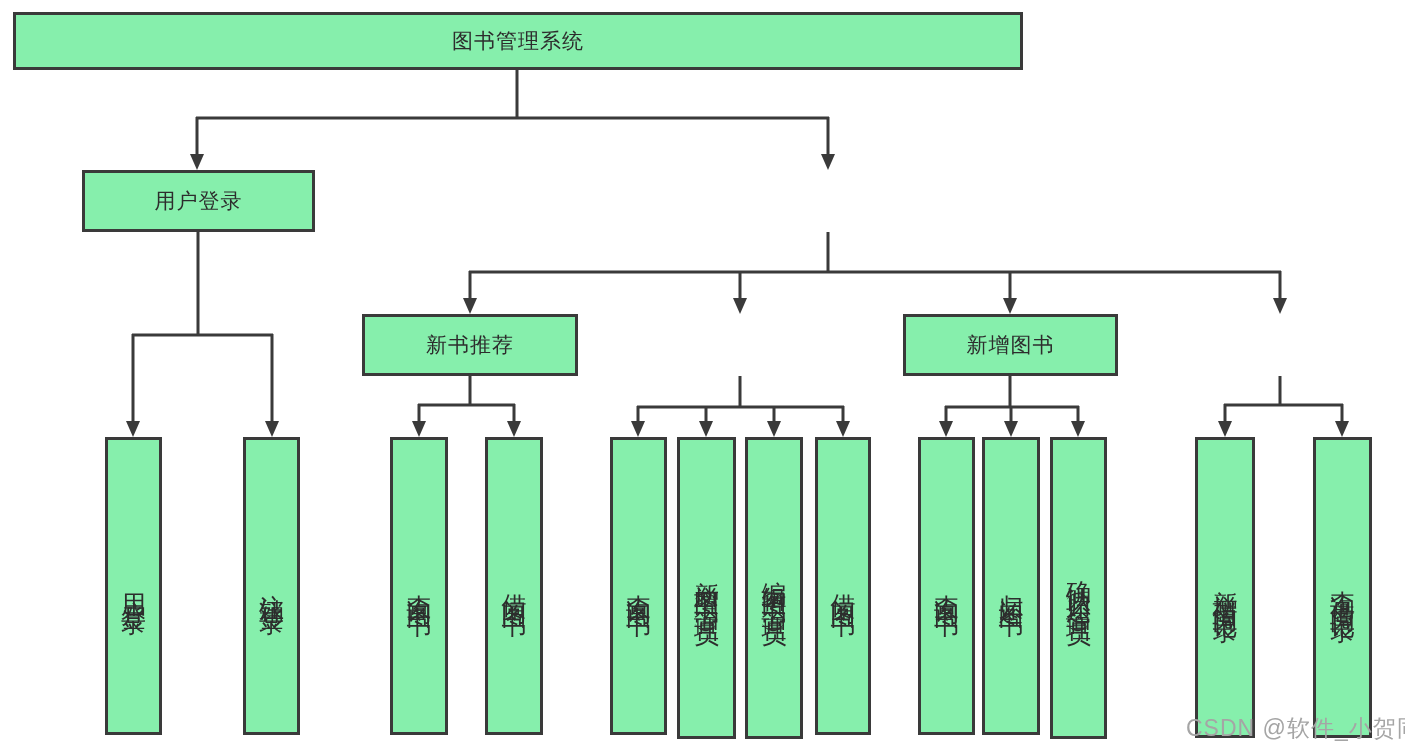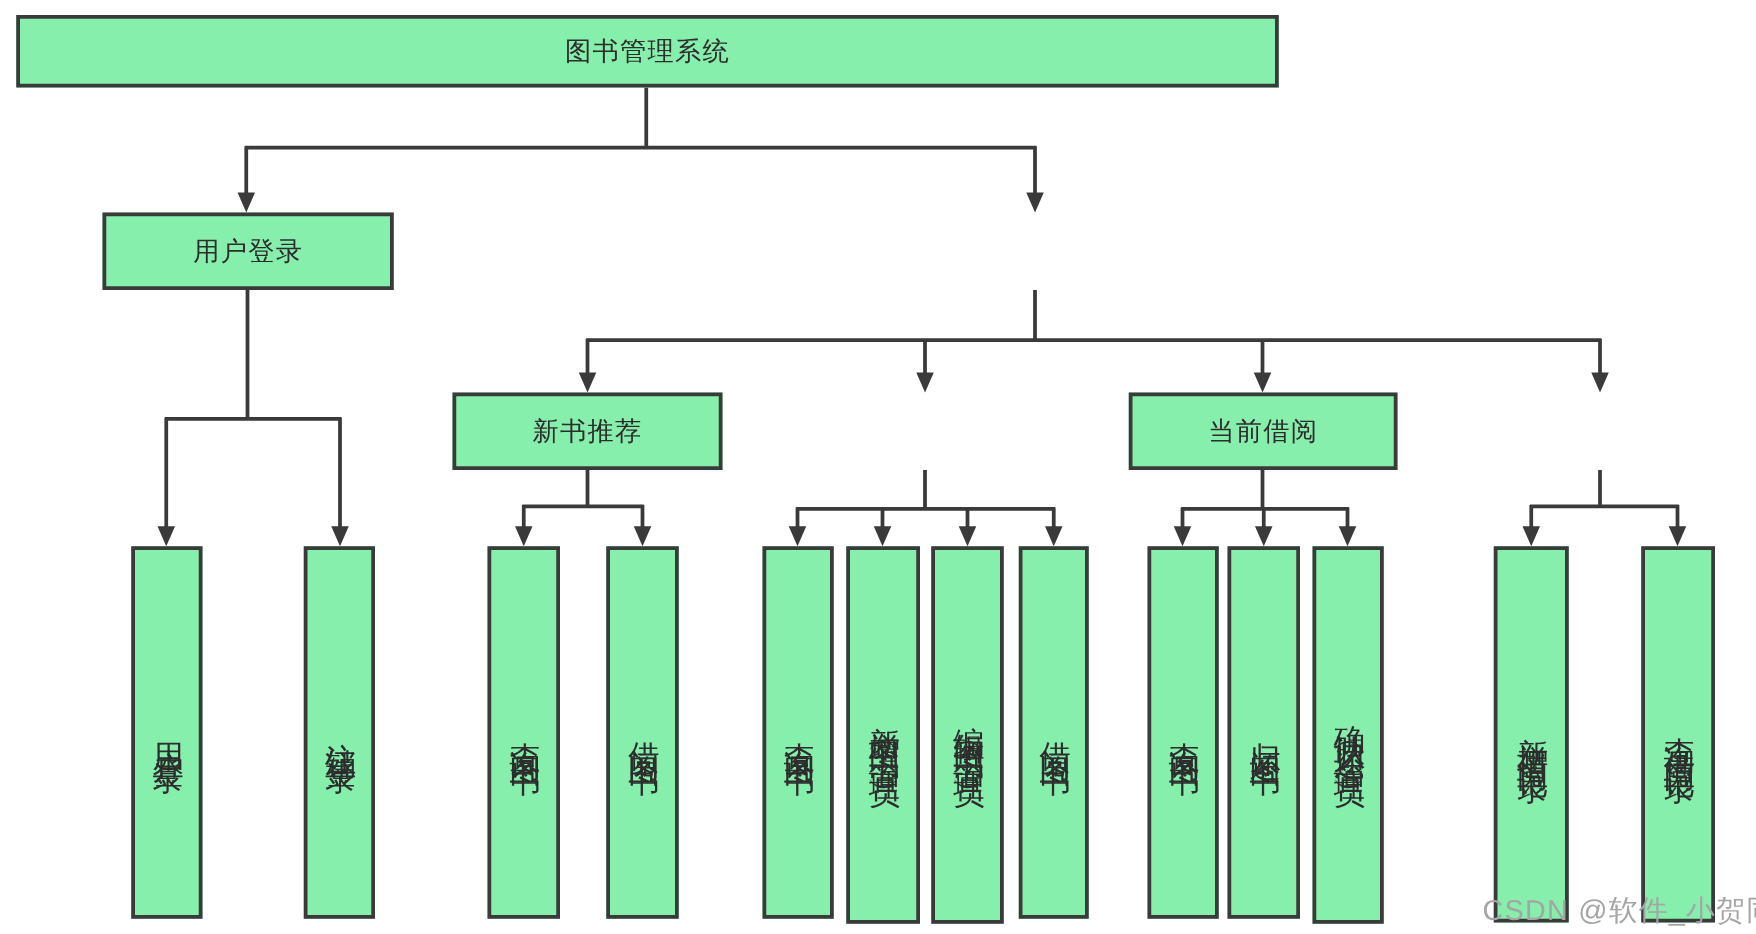--- a/index.html
+++ b/index.html
@@ -90,21 +90,21 @@
   </div>
 
   <div class="box h-box" style="left:82px;top:170px;width:227px;height:56px">
     <span>用户登录</span>
   </div>
 
   <div class="box h-box" style="left:362px;top:314px;width:210px;height:56px">
     <span>新书推荐</span>
   </div>
   <div class="box h-box" style="left:903px;top:314px;width:209px;height:56px">
-    <span>当前借阅</span>
+    <span>新增图书</span>
   </div>
 
   <div class="box v-box" style="left:105px;top:437px;width:51px;height:292px">
     <span>用户登录</span>
   </div>
   <div class="box v-box" style="left:243px;top:437px;width:51px;height:292px">
     <span>注销登录</span>
   </div>
 
   <div class="box v-box" style="left:390px;top:437px;width:52px;height:292px">

